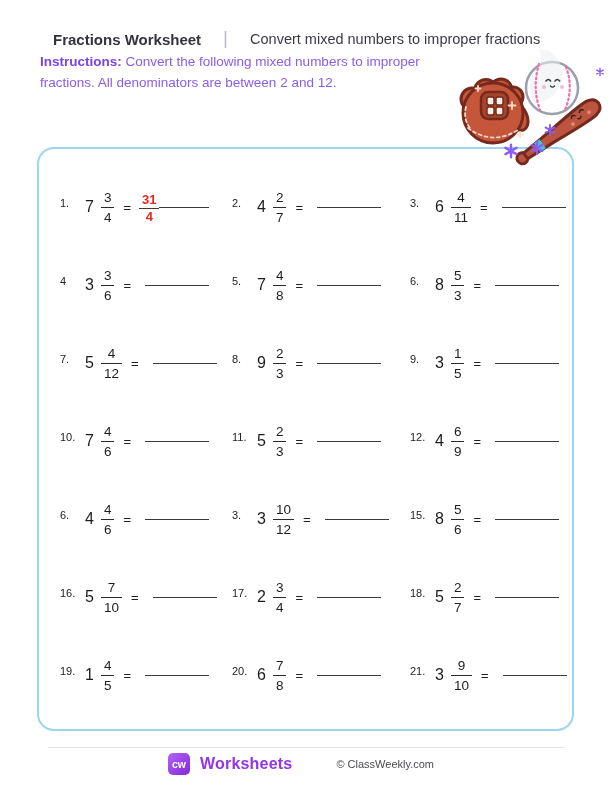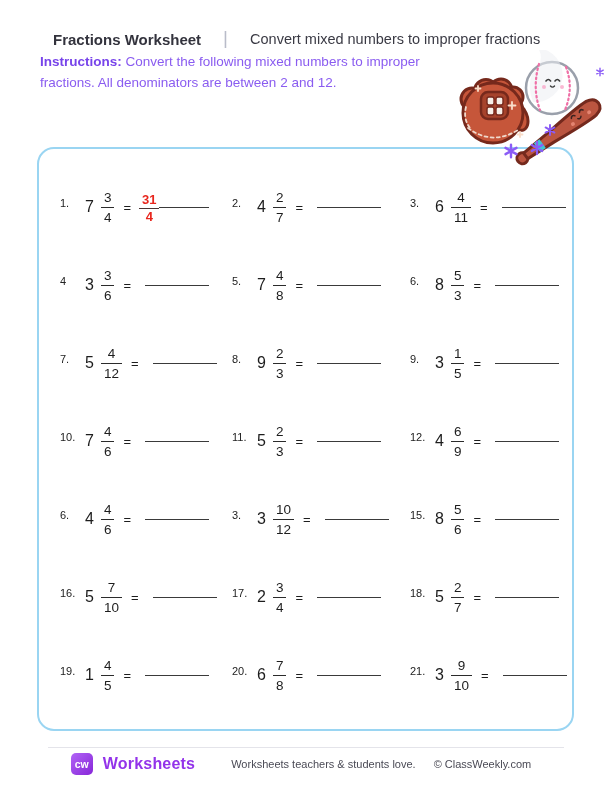--- a/index.html
+++ b/index.html
@@ -531,15 +531,14 @@
       <span class="blank"></span>
     </span>
   </div>
 </div>
 </div>
 
 <div class="footer-divider"></div>
 <div class="footer">
   <span class="logo-square">cw</span>
   <span class="brand-name">Worksheets</span>
-  <span class="footer-tagline">Worksheets teachers &amp; students love.</span>
   <span class="footer-copy">© ClassWeekly.com</span>
 </div>
 
 </body></html>

